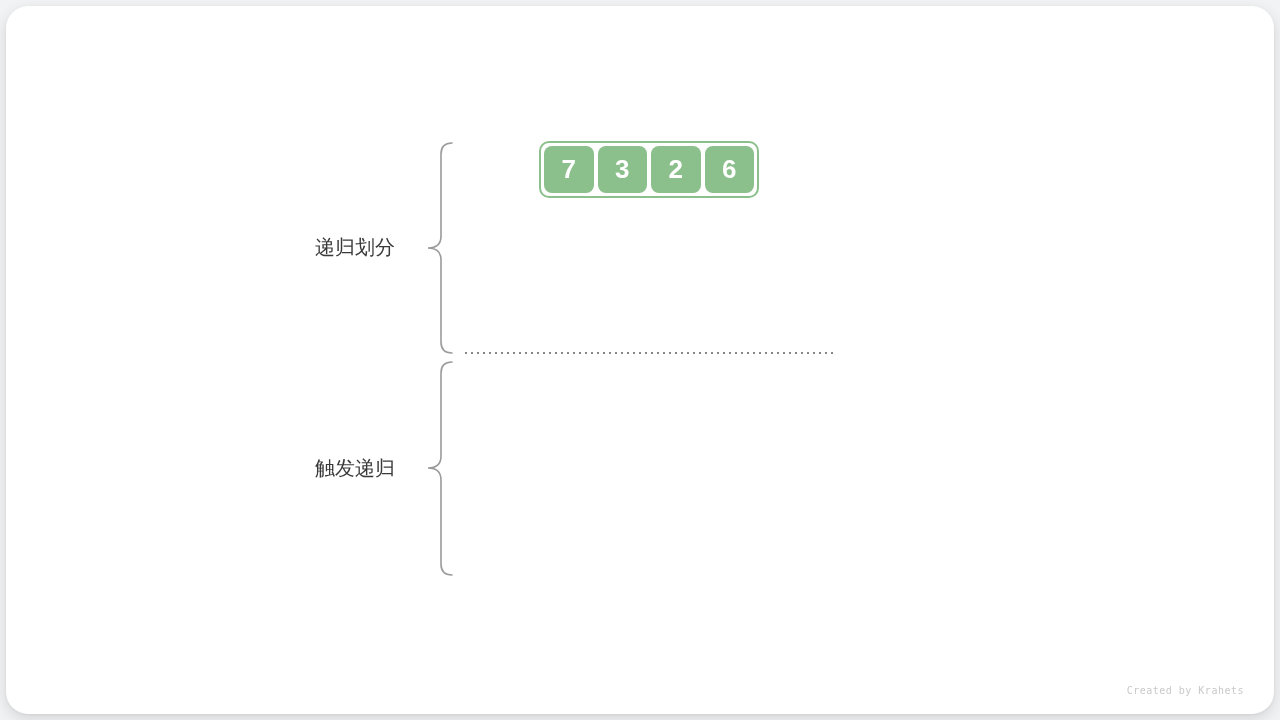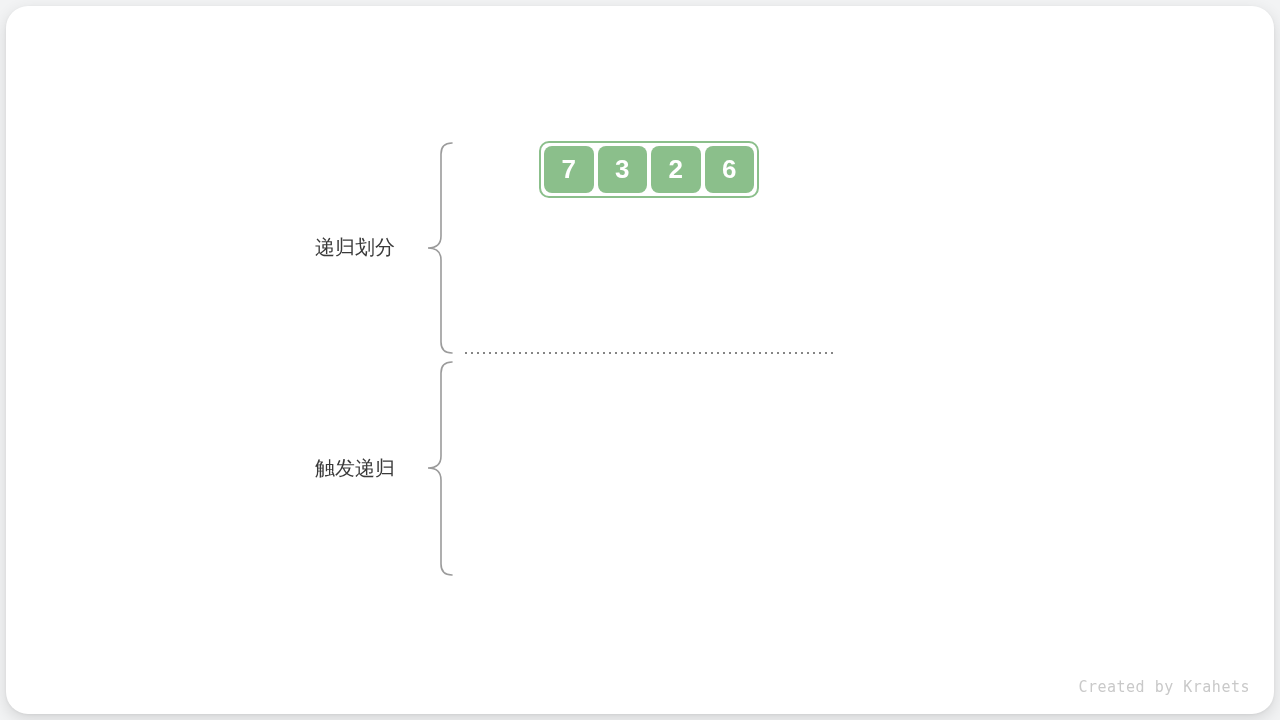--- a/index.html
+++ b/index.html
@@ -97,24 +97,24 @@
     font-size: 24px;
     font-weight: bold;
     color: #3b3b3b;
     line-height: 28px;
     white-space: nowrap;
   }
   .divider-label span { display: block; }
   
   .attribution {
     position: absolute;
-    right: 30px;
+    right: 36px;
     bottom: 24px;
     font-family: "DejaVu Sans Mono", "Liberation Mono", monospace;
-    font-size: 15px;
+    font-size: 10px;
     color: #c9c9c9;
     letter-spacing: 0.5px;
   }
 </style>
 </head>
 <body>
 
 <div class="stage">
   <div class="card"></div>
 

